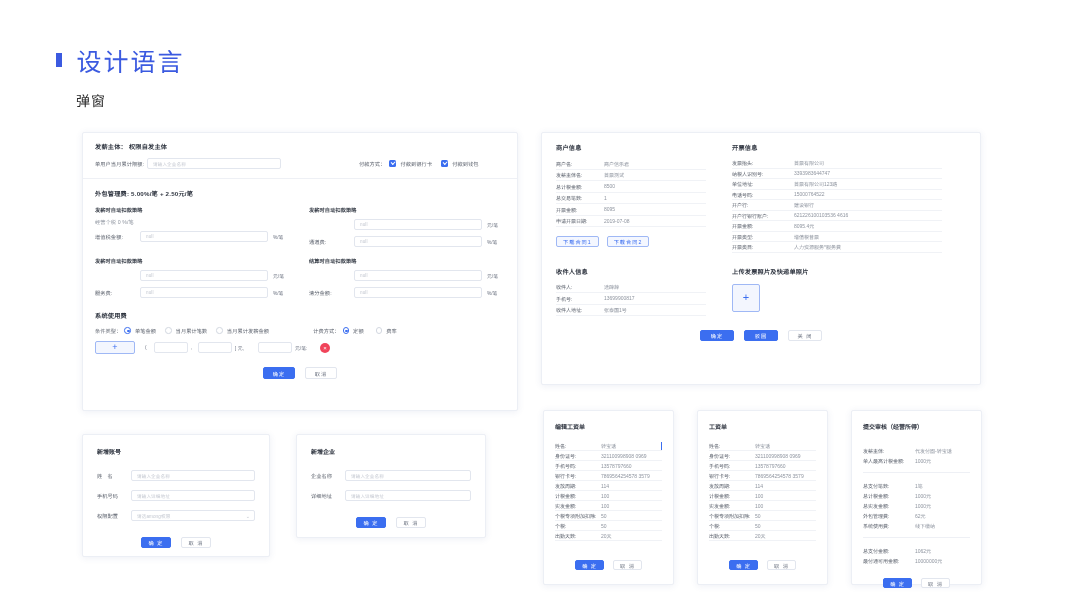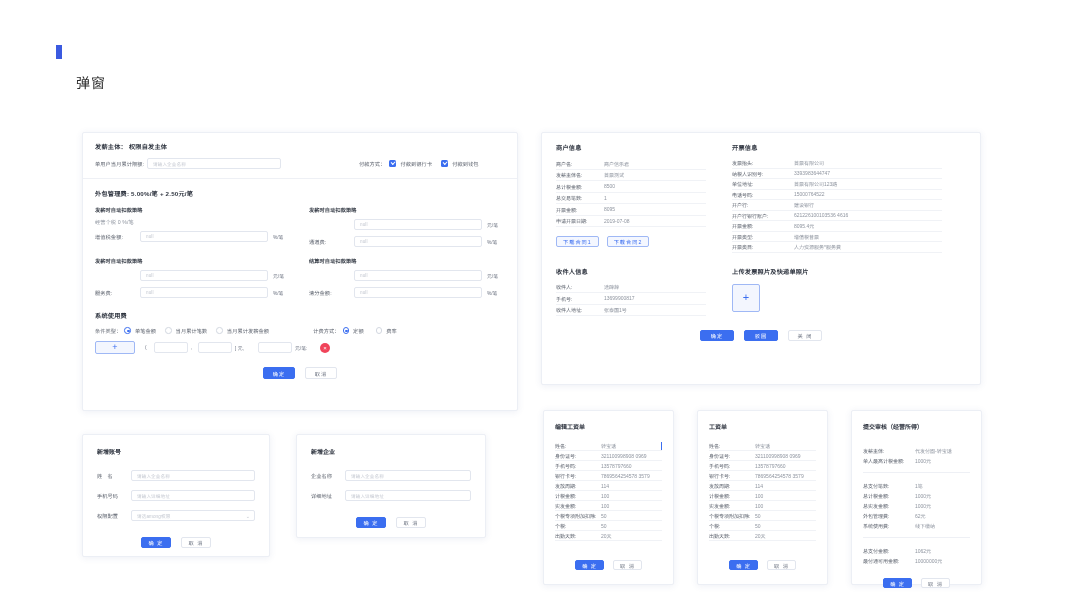--- a/index.html
+++ b/index.html
@@ -128,20 +128,21 @@
 
   .caret {
     width:1px; height:8px; background:#3b6ef0; display:inline-block;
   }
 </style>
 </head>
 <body>
 
 <div class="page-head">
   <span class="bar"></span>
+  <span class="h1">设计语言</span>
   <div class="h2">弹窗</div>
 </div>
 
 <div class="card" id="panelBilling">
   <div class="hd">
     <div style="display:flex;align-items:baseline;gap:2px;">
       <span class="sec-title">发薪主体：</span>
       <span class="sec-title">权限自发主体</span>
     </div>
     <div class="hdrow">

